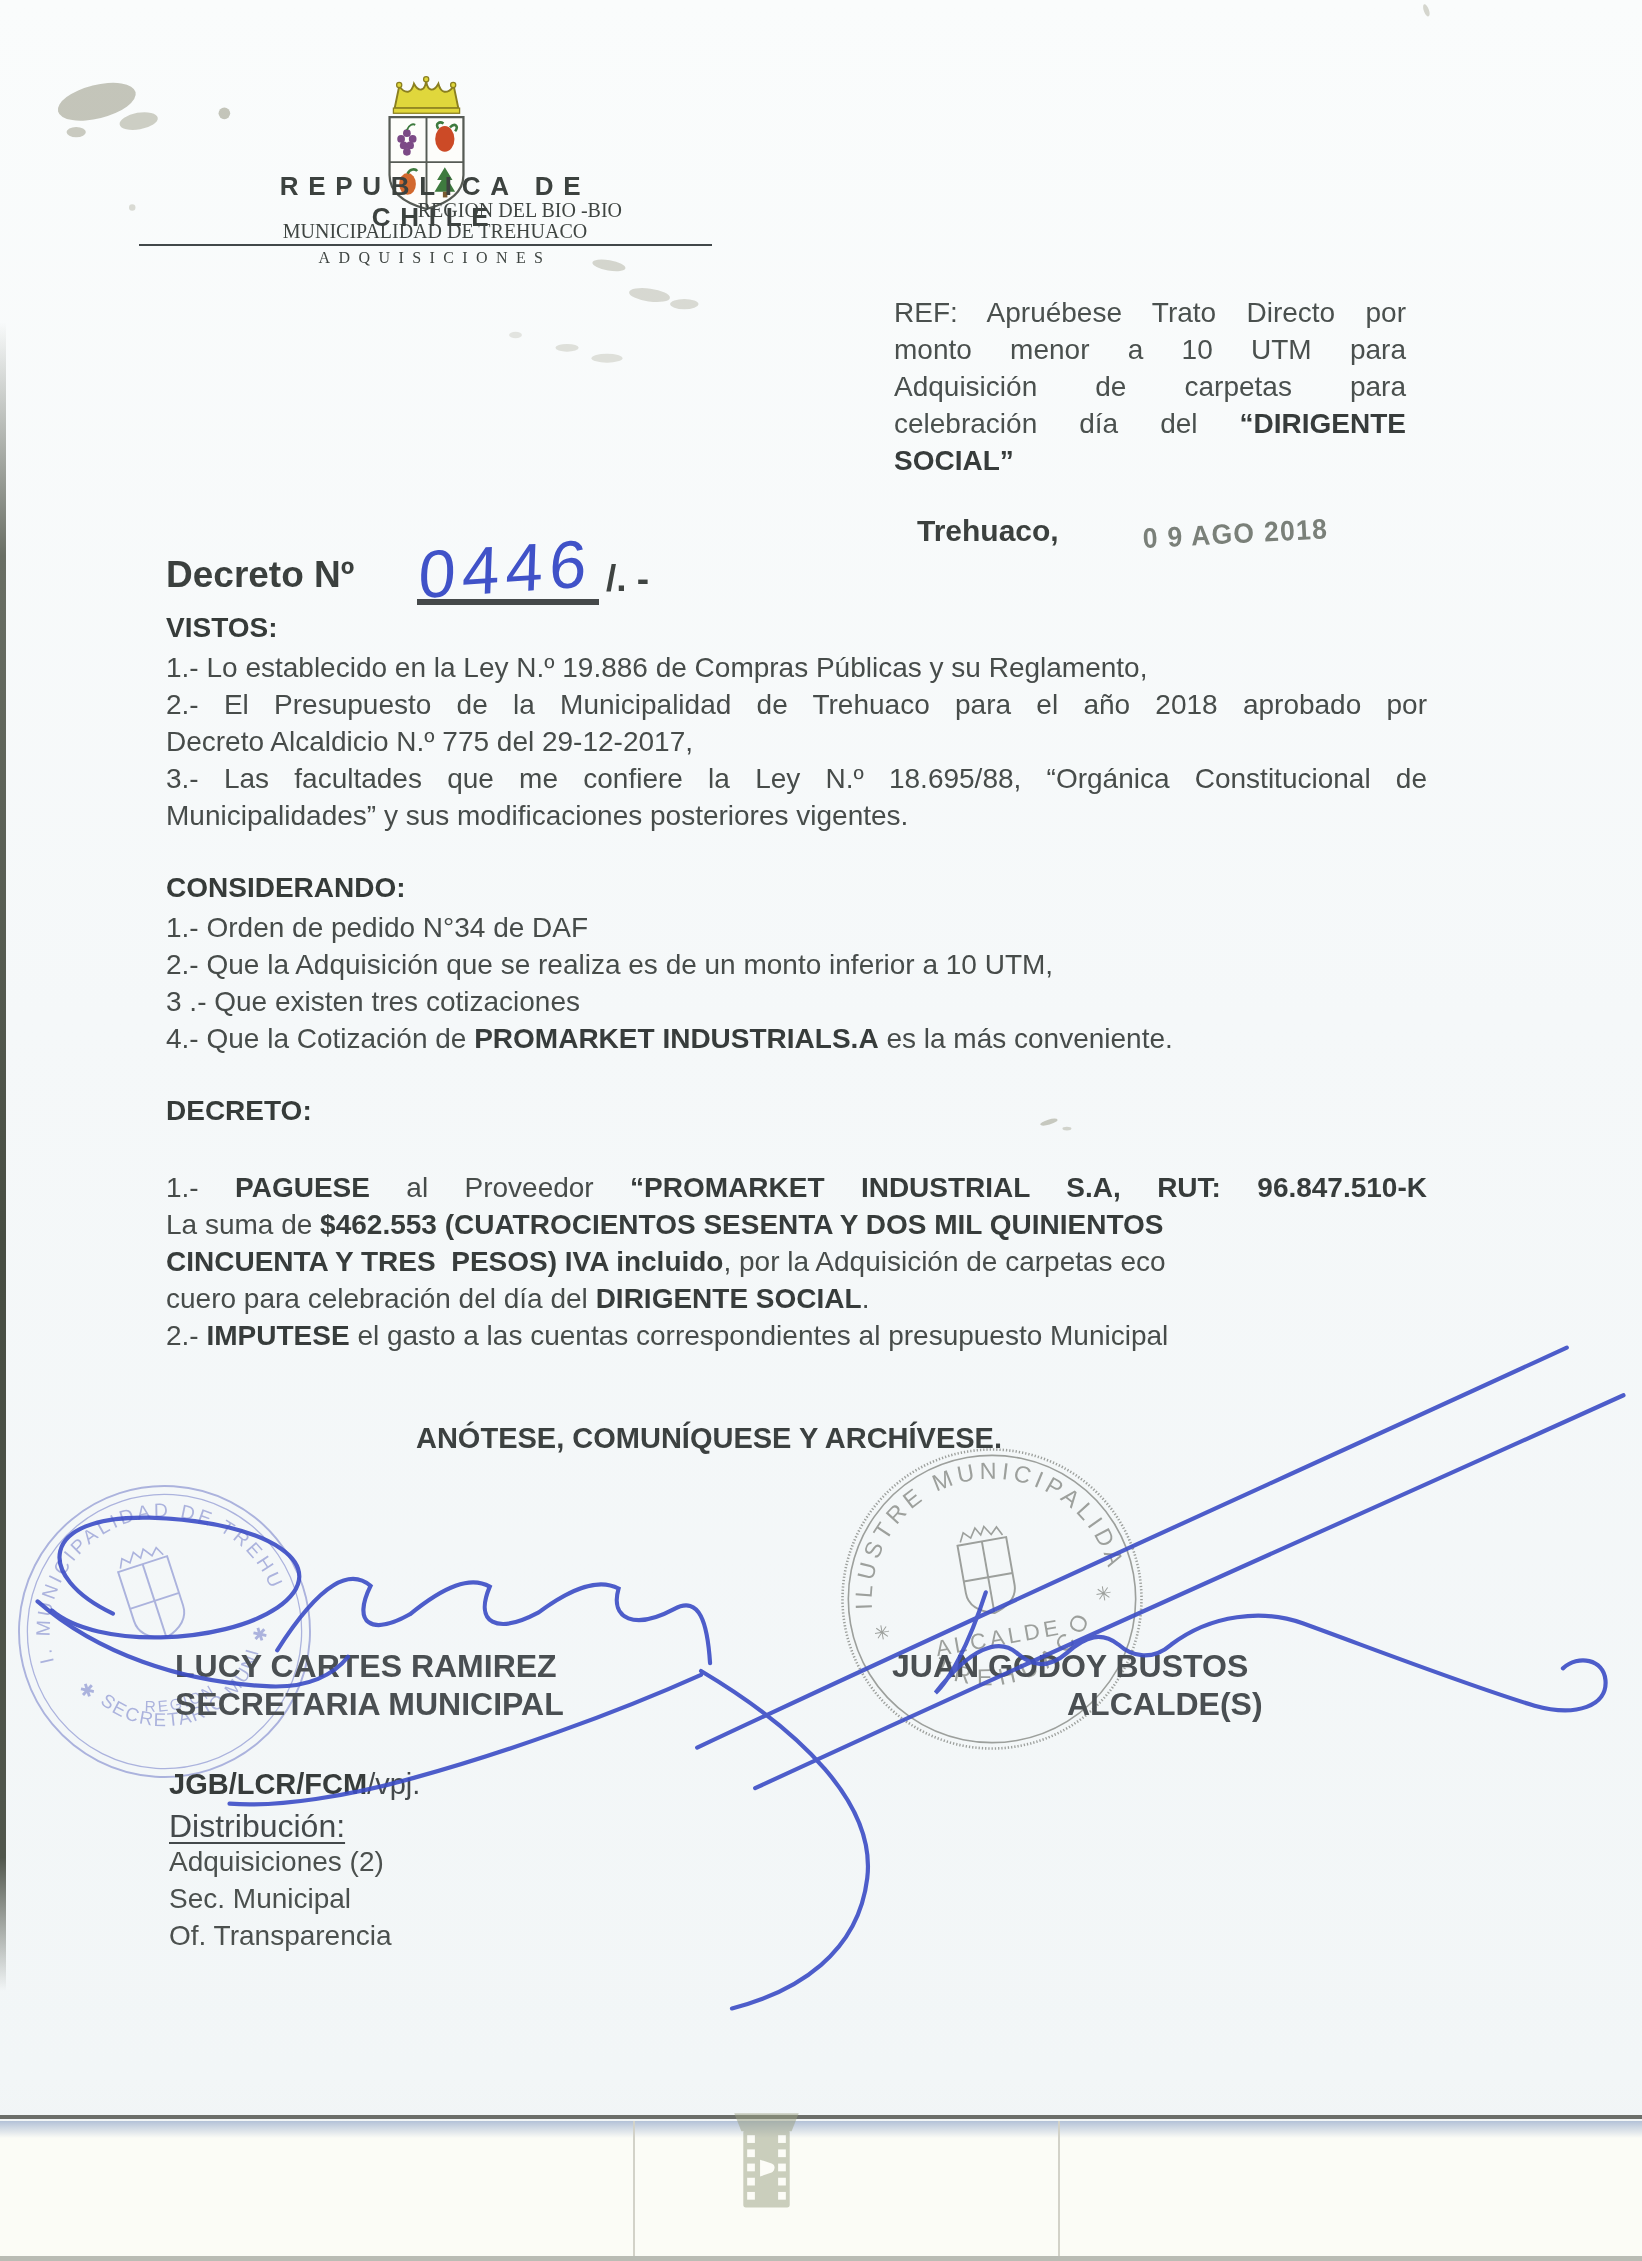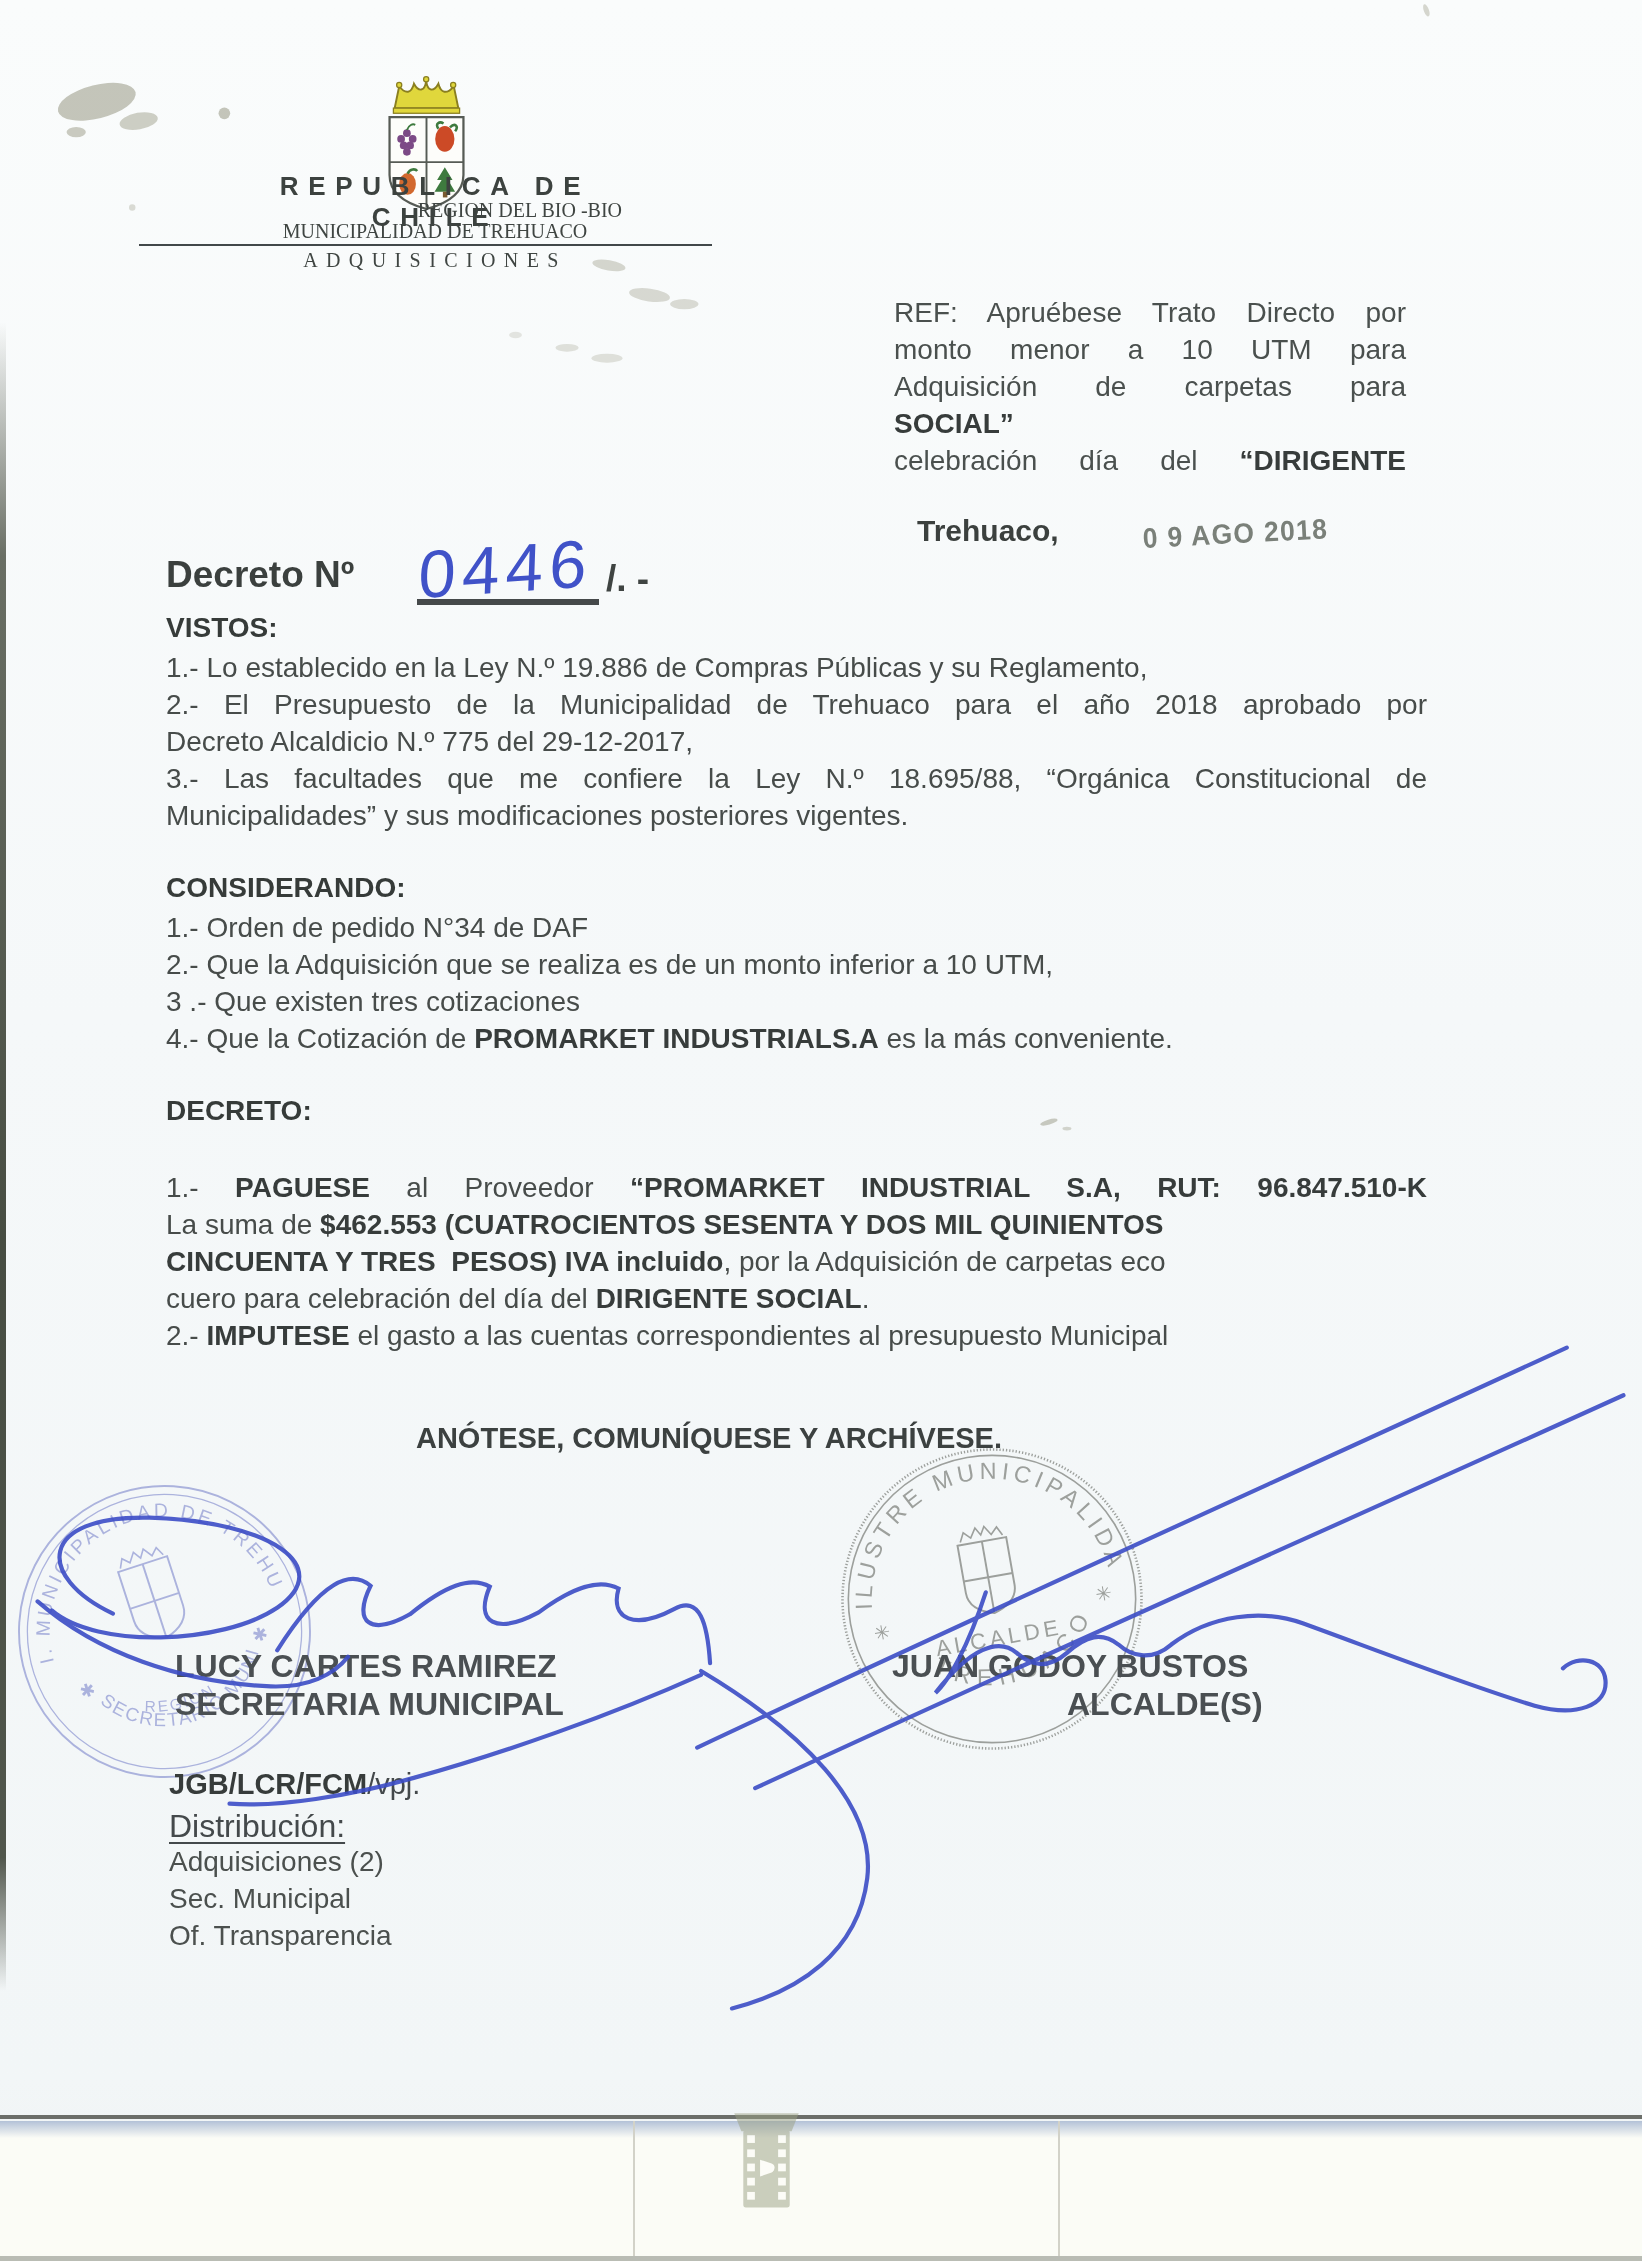--- a/index.html
+++ b/index.html
@@ -11,21 +11,21 @@
   .b,.bseg{font-weight:700;color:#373c3b;}
   .tline{white-space:pre-wrap;}
   .jl{white-space:normal;text-align:justify;text-align-last:justify;}
 
   
   .hdr-country{left:248px;top:171px;width:374px;text-align:center;font-size:26px;font-weight:700;
                letter-spacing:9.7px;color:#3c423f;}
   .hdr-region{left:248px;top:199px;width:374px;text-align:right;font-size:20px;color:#3f4542;}
   .hdr-muni{left:248px;top:220px;width:374px;text-align:center;font-size:20px;color:#3f4542;}
   .hdr-rule{left:139px;top:244px;width:573px;height:1.9px;background:#42484a;}
-  .hdr-dept{left:248px;top:249px;width:374px;text-align:center;font-size:20px;letter-spacing:8.4px;color:#3f4542;}
+  .hdr-dept{left:248px;top:249px;width:374px;text-align:center;font-size:16px;letter-spacing:8.4px;color:#3f4542;}
   .coat{left:370px;top:67px;width:113px;height:151px;}
 
   
   .ref-block{left:894px;top:294px;width:512px;font-size:28px;line-height:37px;color:#4a504e;}
 
   .place{left:917px;top:514px;font-size:30px;font-weight:700;color:#3b403e;}
   .date-stamp{left:1142px;top:523px;font-size:28px;font-weight:700;letter-spacing:1.3px;color:#70766f;
               transform:rotate(-3deg) scaleX(.95);transform-origin:left top;opacity:.92;}
 
   
@@ -127,22 +127,22 @@
   <div class="abs hdr-country">REPUBLICA DE CHILE</div>
   <div class="abs hdr-region serif">REGION DEL BIO -BIO</div>
   <div class="abs hdr-muni serif">MUNICIPALIDAD DE TREHUACO</div>
   <div class="abs hdr-rule"></div>
   <div class="abs hdr-dept serif">ADQUISICIONES</div>
 
   <div class="abs ref-block">
       <div class="tline jl"><span class="rseg">REF: Apruébese Trato Directo por</span></div>
       <div class="tline jl"><span class="rseg">monto menor a 10 UTM para</span></div>
       <div class="tline jl"><span class="rseg">Adquisición de carpetas para</span></div>
+      <div class="tline jl"><span class="rseg">celebración día del </span><span class="bseg">“DIRIGENTE</span></div>
       <div class="tline"><span class="bseg">SOCIAL”</span></div>
-      <div class="tline jl"><span class="rseg">celebración día del </span><span class="bseg">“DIRIGENTE</span></div>
     </div>
 
   <div class="abs place">Trehuaco,</div>
   <div class="abs date-stamp">0 9 AGO 2018</div>
 
   <div class="abs decree-label">Decreto Nº</div>
   <div class="abs decree-number">0446</div>
   <div class="abs decree-underline"></div>
   <div class="abs decree-suffix">/. -</div>
 

